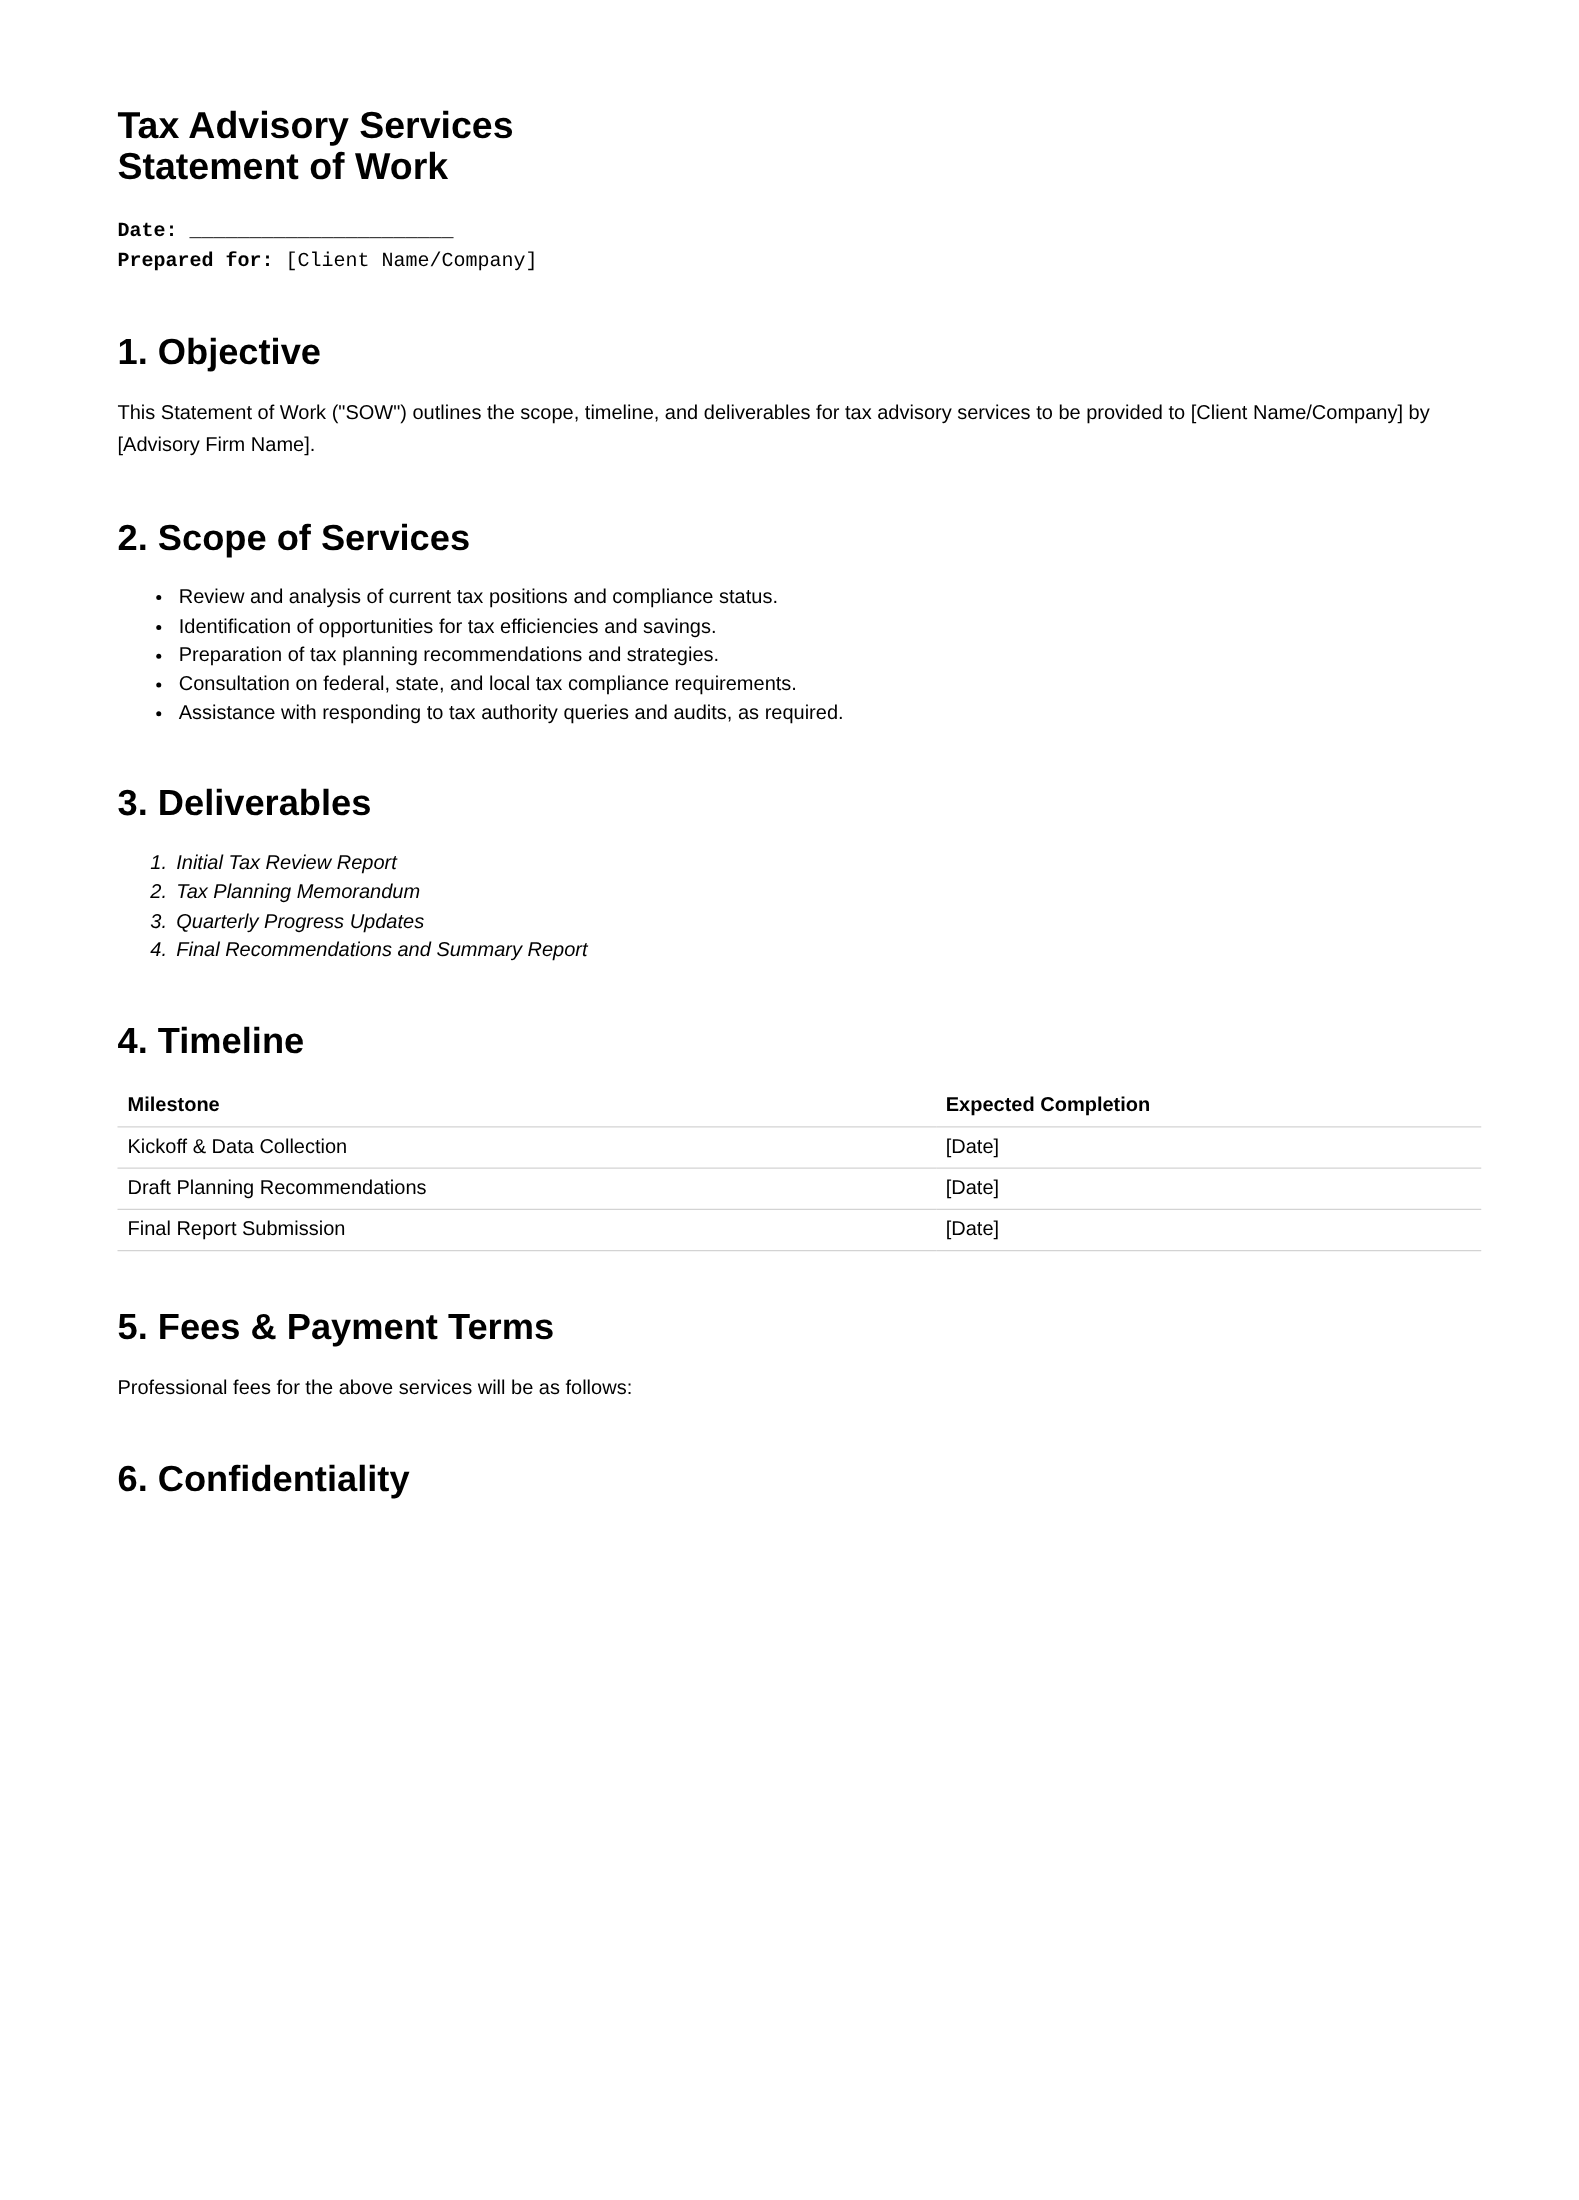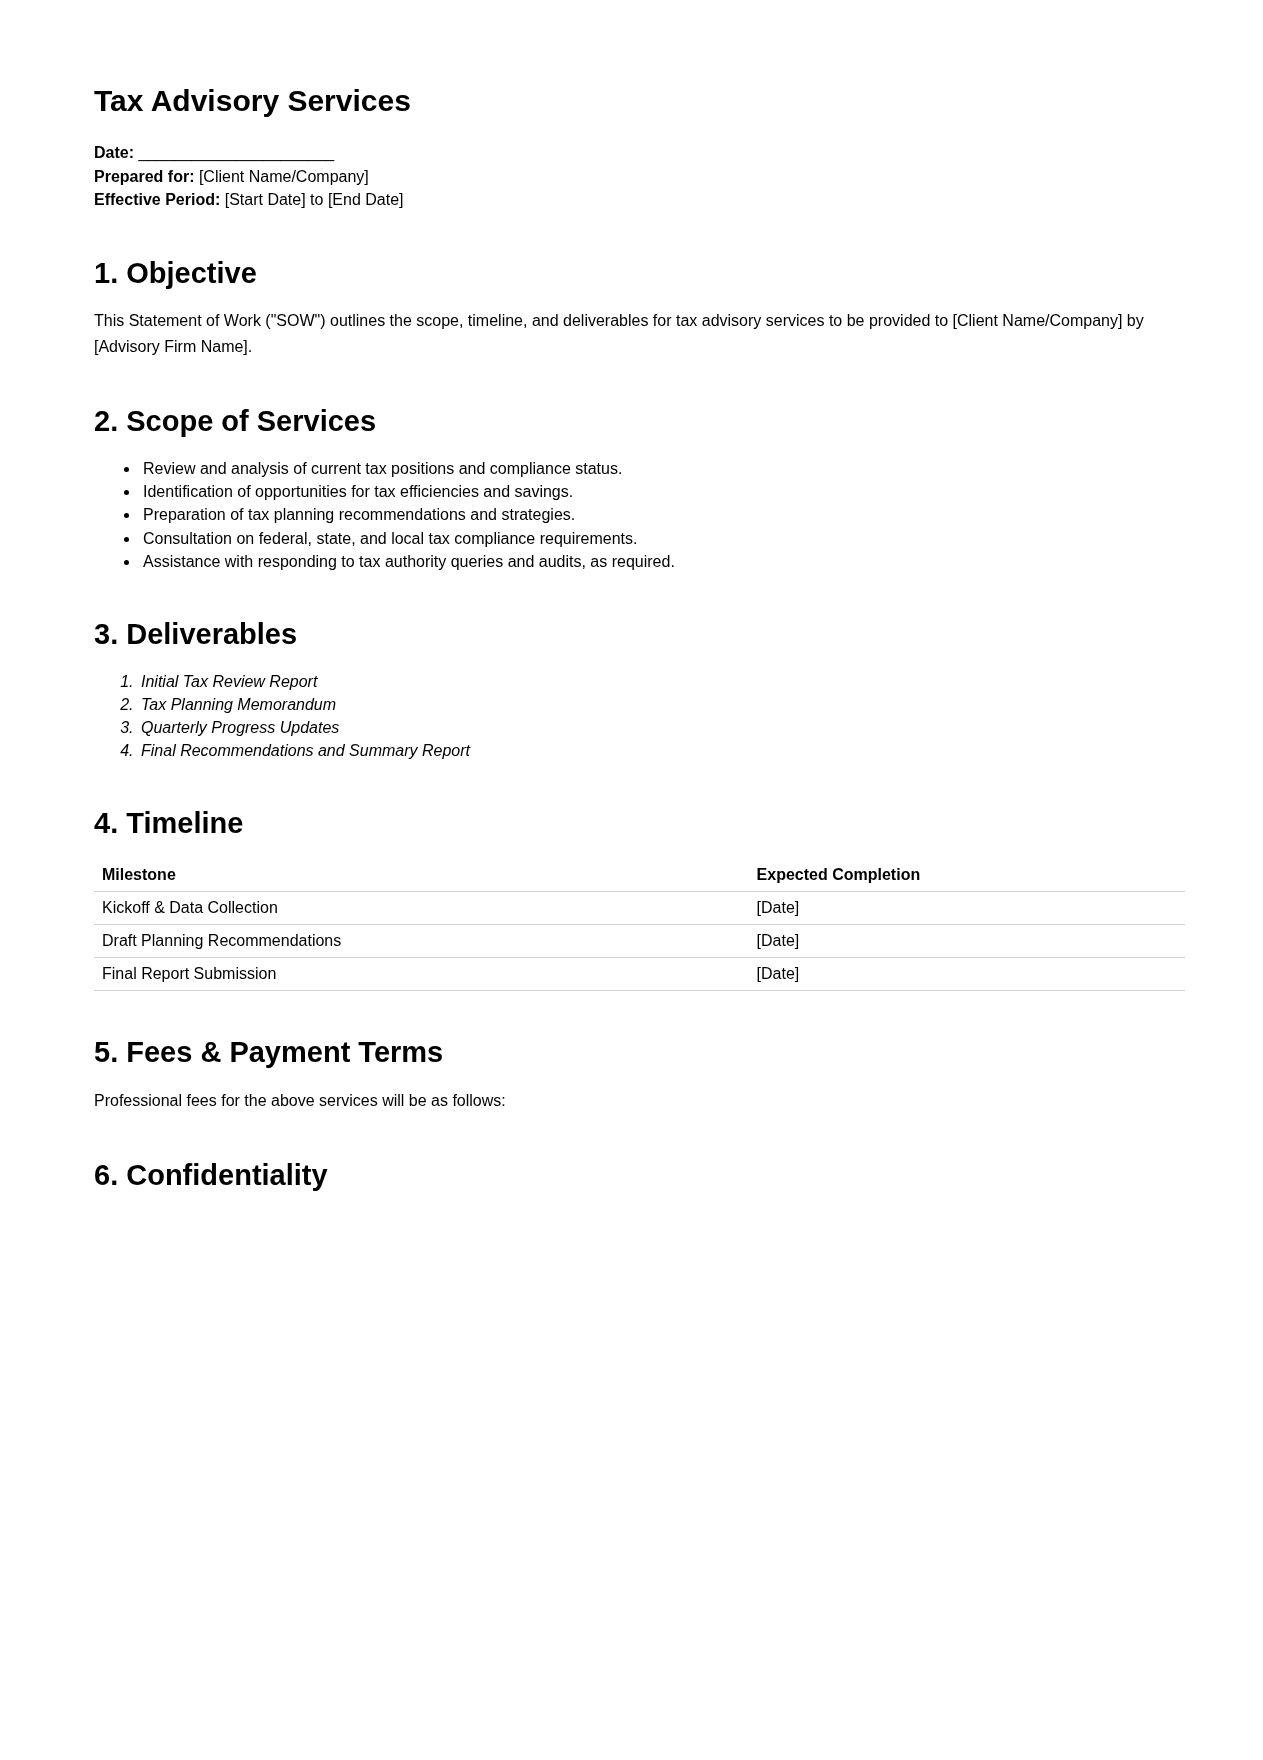--- a/index.html
+++ b/index.html
@@ -18,21 +18,21 @@
   }
   h1 {
     margin: 0 0 24px 0;
     font-size: 30px;
     font-weight: 700;
     line-height: 1.1;
     letter-spacing: 0;
   }
   h1 .t-line { display: block; }
   .meta { font-size: 16px; line-height: 1.47; }
-  .meta p { margin: 0; }
+  .meta p { margin: 0; font-family: Liberation Mono, monospace; }
   .meta strong { font-weight: 700; }
   h2 {
     margin: 44px 0 18px 0;
     font-size: 29px;
     font-weight: 700;
     line-height: 1.2;
   }
   p.body {
     margin: 16px 0;
     font-size: 16px;
@@ -62,26 +62,26 @@
   table.timeline .col-milestone { width: 60%; }
   table.timeline .col-completion { width: 40%; }
 </style>
 </head>
 <body>
 
 <div class="page">
 
   <h1>
     <span class="t-line">Tax Advisory Services</span>
+    <span class="t-line">Statement of Work</span>
   </h1>
 
   <div class="meta">
     <p class="meta-line"><strong>Date:</strong> <span>______________________</span></p>
     <p class="meta-line"><strong>Prepared for:</strong> <span>[Client Name/Company]</span></p>
-    <p class="meta-line"><strong>Effective Period:</strong> <span>[Start Date] to [End Date]</span></p>
   </div>
 
   <section>
     <h2>1. Objective</h2>
     <p class="body">This Statement of Work ("SOW") outlines the scope, timeline, and deliverables for tax advisory services to be provided to [Client Name/Company] by [Advisory Firm Name].</p>
   </section>
 
   <section>
     <h2>2. Scope of Services</h2>
     <ul class="bullets">

